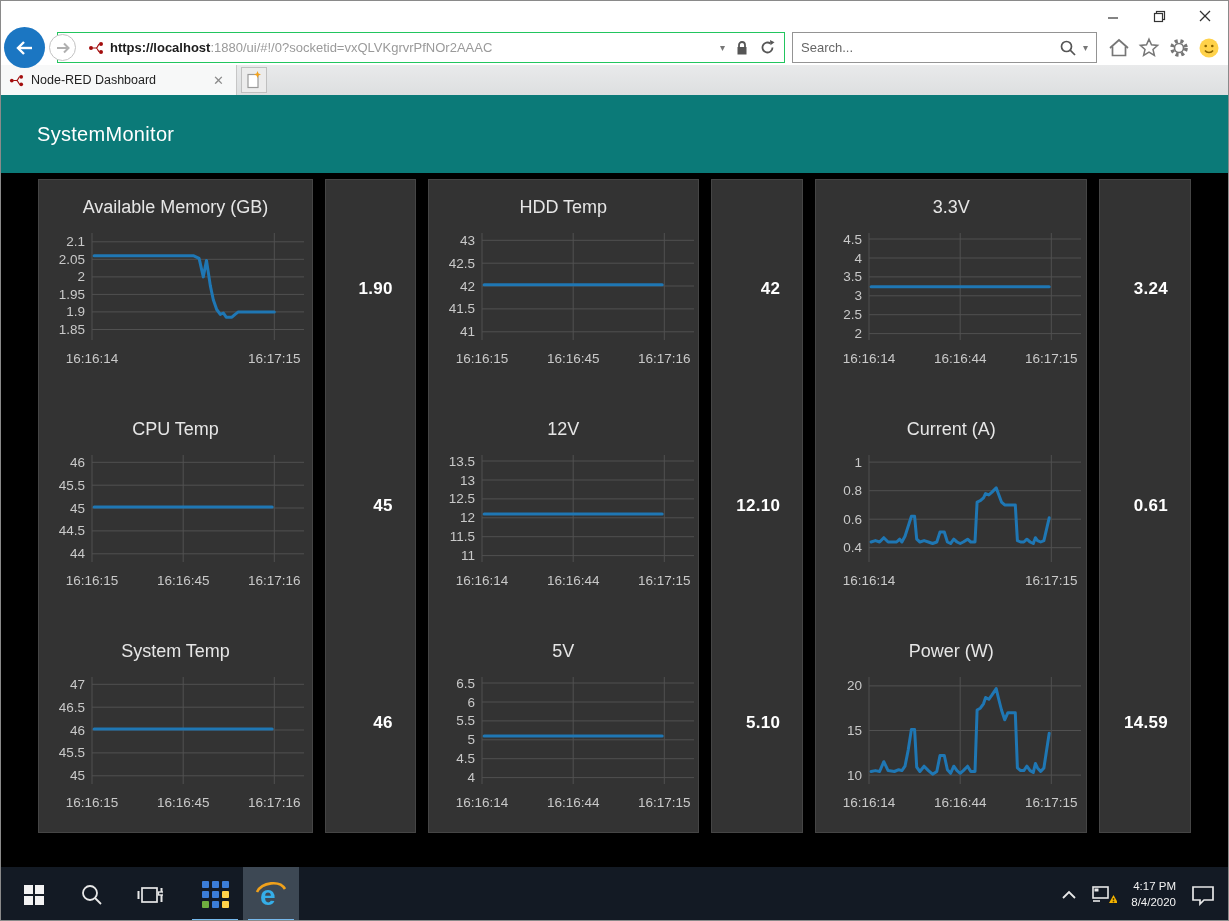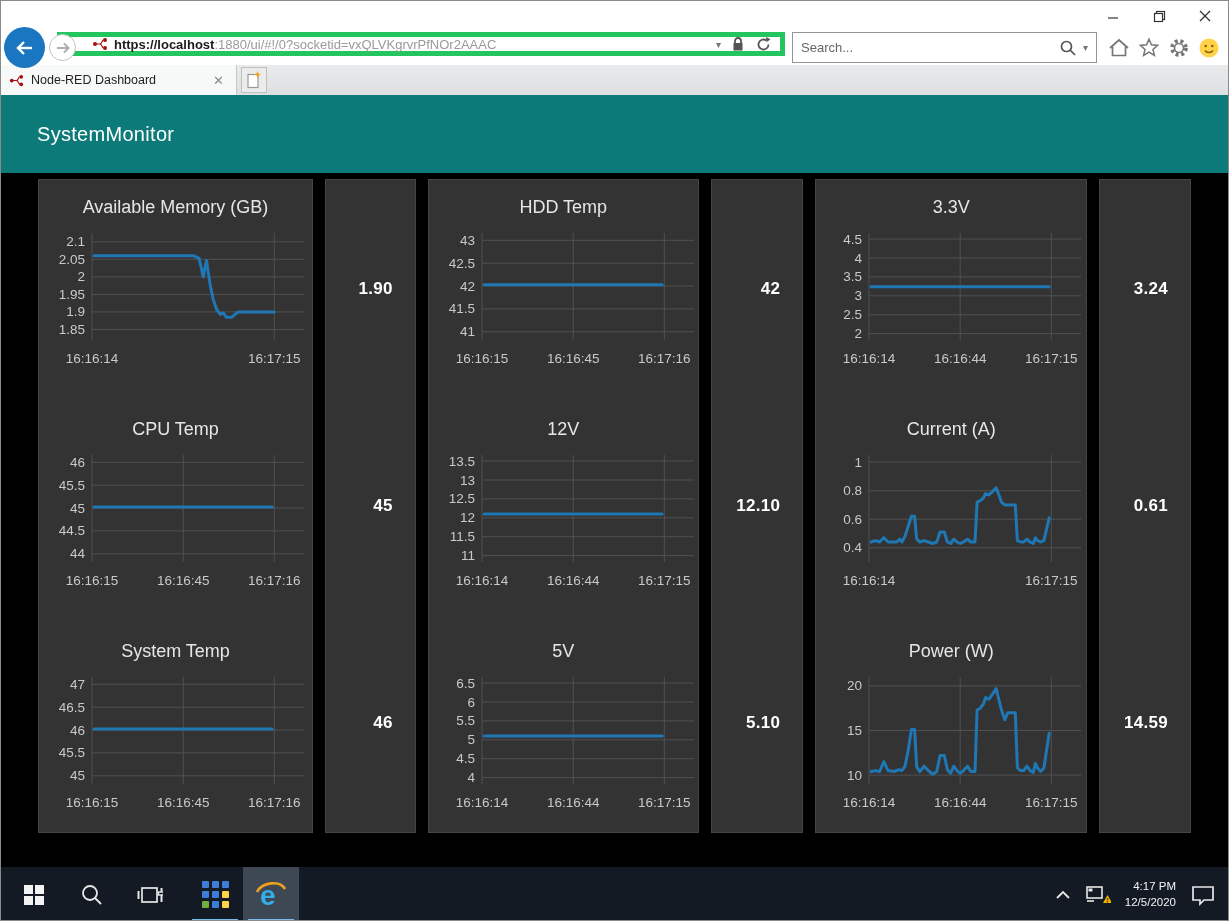--- a/index.html
+++ b/index.html
@@ -16,22 +16,22 @@
   .addr-row { height:34px; background:#fff; position:relative; }
   .nav-back {
     position:absolute; left:3px; top:-4px; width:41px; height:41px; border-radius:50%;
     background:#1b76c2; display:flex; align-items:center; justify-content:center; z-index:3;
   }
   .nav-fwd {
     position:absolute; left:48px; top:3px; width:27px; height:27px; border-radius:50%;
     background:#fff; border:1px solid #c2c2c2; display:flex; align-items:center; justify-content:center; z-index:3;
   }
   .url-box {
-    position:absolute; left:56px; top:1px; width:728px; height:24px;
-    border:5px solid #22c55e; background:#fff; display:flex; align-items:center; padding-left:30px;
+    position:absolute; left:56px; top:1px; width:728px; height:31px;
+    border:1px solid #22c55e; background:#fff; display:flex; align-items:center; padding-left:30px;
   }
   .url-favicon { margin-right:6px; display:flex; }
   .url-text { font-size:13px; color:#9a9a9a; white-space:nowrap; overflow:hidden; }
   .url-text b { color:#1c1c1c; font-weight:bold; }
   .url-right { margin-left:auto; display:flex; align-items:center; gap:10px; padding-right:8px; }
   .caret { font-size:10px; color:#777; }
   .search-box {
     position:absolute; left:791px; top:1px; width:305px; height:31px;
     border:1px solid #949494; background:#fff; display:flex; align-items:center; padding:0 8px;
   }
@@ -496,21 +496,21 @@
       <svg width="26" height="22">
         <rect x="2" y="3" width="15" height="11" fill="none" stroke="#e8e8e8" stroke-width="1.6"></rect>
         <rect x="3.5" y="4.5" width="4" height="3" fill="#e8e8e8"></rect>
         <line x1="2" y1="17" x2="9" y2="17" stroke="#e8e8e8" stroke-width="1.6"></line>
         <path d="M18 19 l4.5-8 4.5 8 z" fill="#f5b400"></path>
         <line x1="22.5" y1="14" x2="22.5" y2="16.2" stroke="#5a4300" stroke-width="1.4"></line>
         <circle cx="22.5" cy="17.6" r="0.9" fill="#5a4300"></circle>
       </svg>
       <div class="clock">
         <div>4:17 PM</div>
-        <div>12/5/2020</div>
+        <div>8/4/2020</div>
       </div>
       <svg width="26" height="22">
           <path d="M3 3 h20 v13 h-9 l-4 4 v-4 h-7 z" fill="none" stroke="#e8e8e8" stroke-width="1.7"></path>
         </svg>
     </div>
   </div>
 
 </div>
 
 </body></html>

